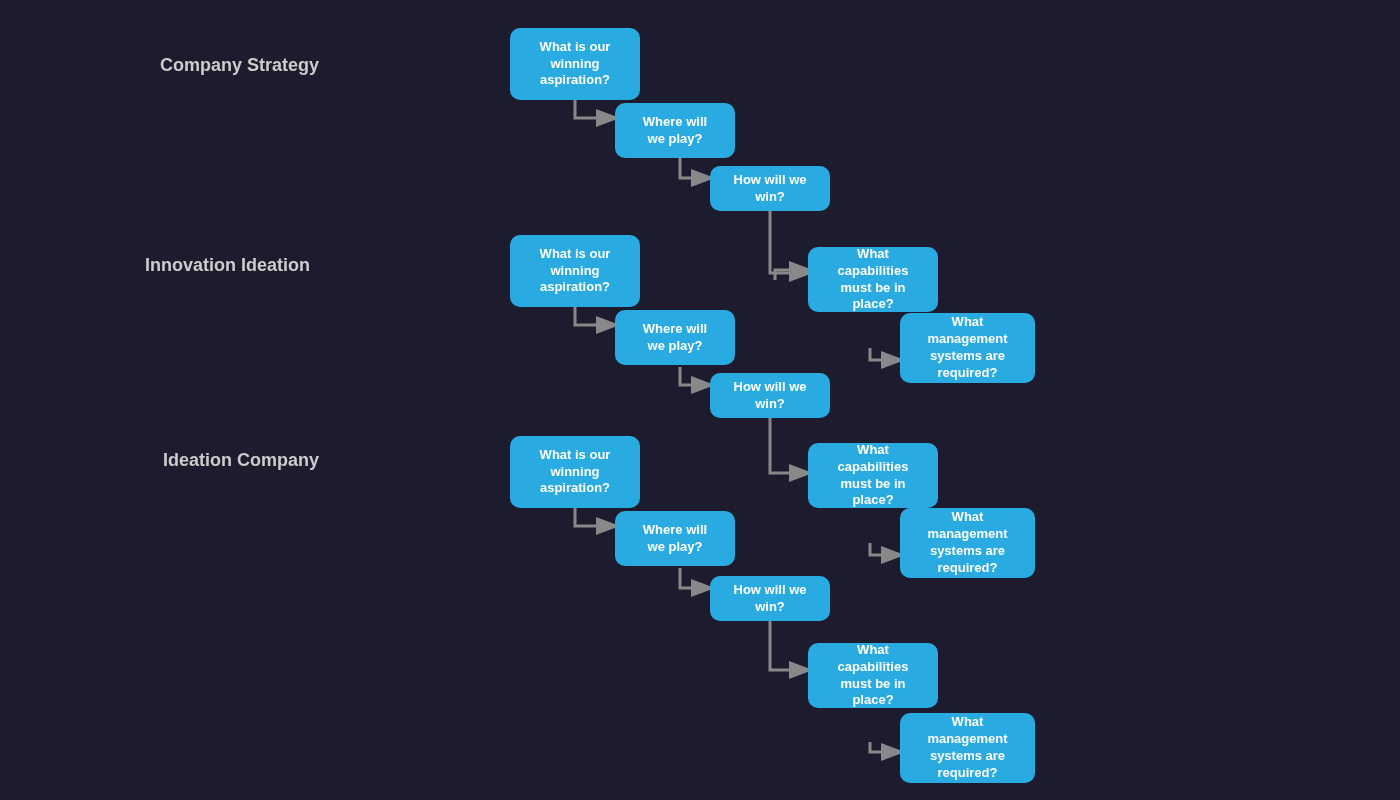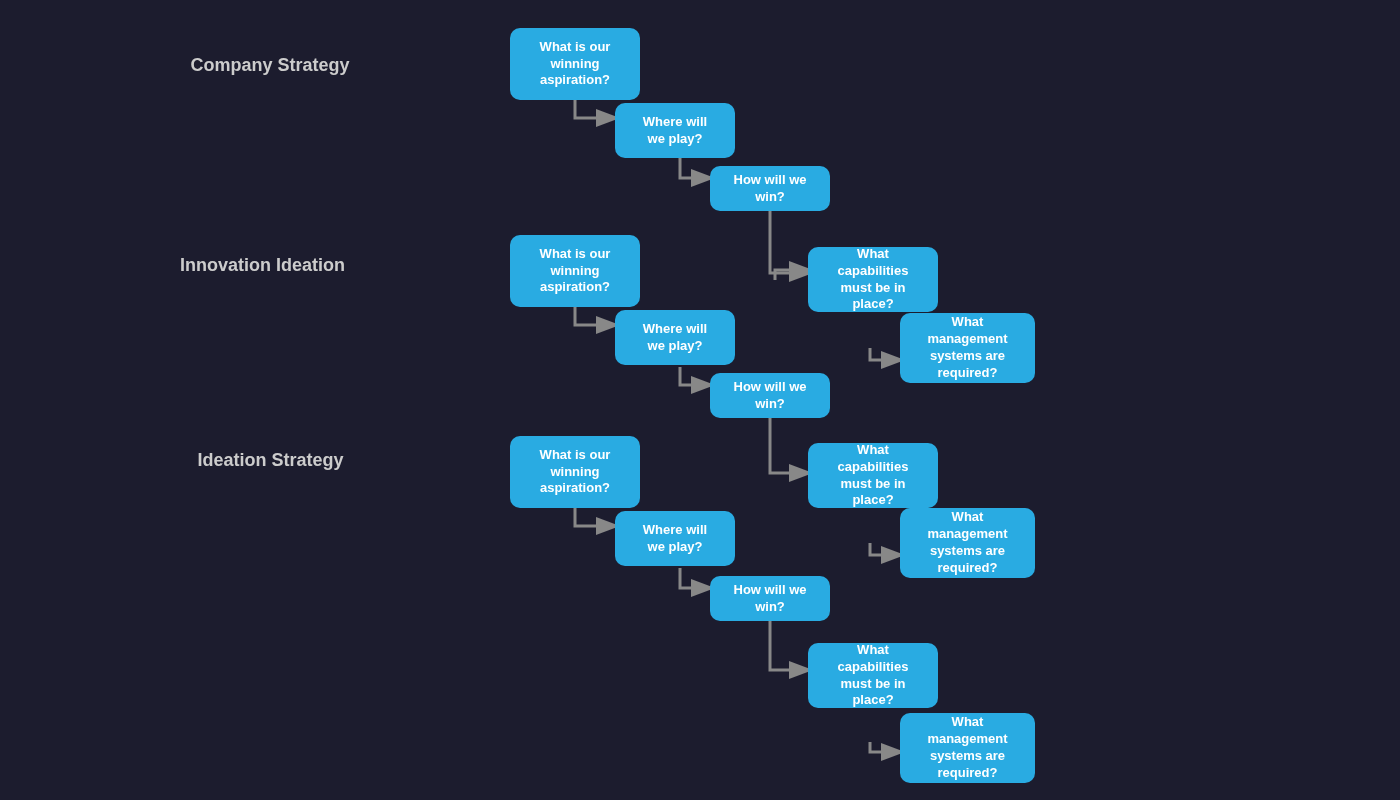--- a/index.html
+++ b/index.html
@@ -32,21 +32,21 @@
       justify-content: center;
       padding: 8px 19px;
       line-height: 1.3;
     }
 
     .label {
       position: absolute;
       color: #cccccc;
       font-weight: bold;
       font-size: 18px;
-      text-align: center;
+      text-align: left;
     }
 
     svg.arrows {
       position: absolute;
       top: 0;
       left: 0;
       width: 1400px;
       height: 800px;
       pointer-events: none;
     }
@@ -91,21 +91,21 @@
 
     <path d="M 870,742 L 870,752 L 905,752 L 905,752"></path>
 
     <path d="M 770,398 L 770,473 L 813,473"></path>
 
     <path d="M 870,543 L 870,555 L 905,555 L 905,555"></path>
   </svg>
 
   <div class="label" style="left:160px; top:55px; width:220px;">Company Strategy</div>
   <div class="label" style="left:145px; top:255px; width:235px;">Innovation Ideation</div>
-  <div class="label" style="left:163px; top:450px; width:215px;">Ideation Strategy</div>
+  <div class="label" style="left:163px; top:450px; width:215px;">Ideation Company</div>
 
   <div class="node" style="left:510px; top:28px; width:130px; height:72px;">What is our winning aspiration?</div>
   <div class="node" style="left:615px; top:103px; width:120px; height:55px;">Where will we play?</div>
   <div class="node" style="left:710px; top:166px; width:120px; height:45px;">How will we win?</div>
 
   <div class="node" style="left:510px; top:235px; width:130px; height:72px;">What is our winning aspiration?</div>
   <div class="node" style="left:615px; top:310px; width:120px; height:55px;">Where will we play?</div>
   <div class="node" style="left:710px; top:373px; width:120px; height:45px;">How will we win?</div>
   <div class="node" style="left:808px; top:247px; width:130px; height:65px;">What capabilities must be in place?</div>
   <div class="node" style="left:900px; top:313px; width:135px; height:70px;">What management systems are required?</div>

